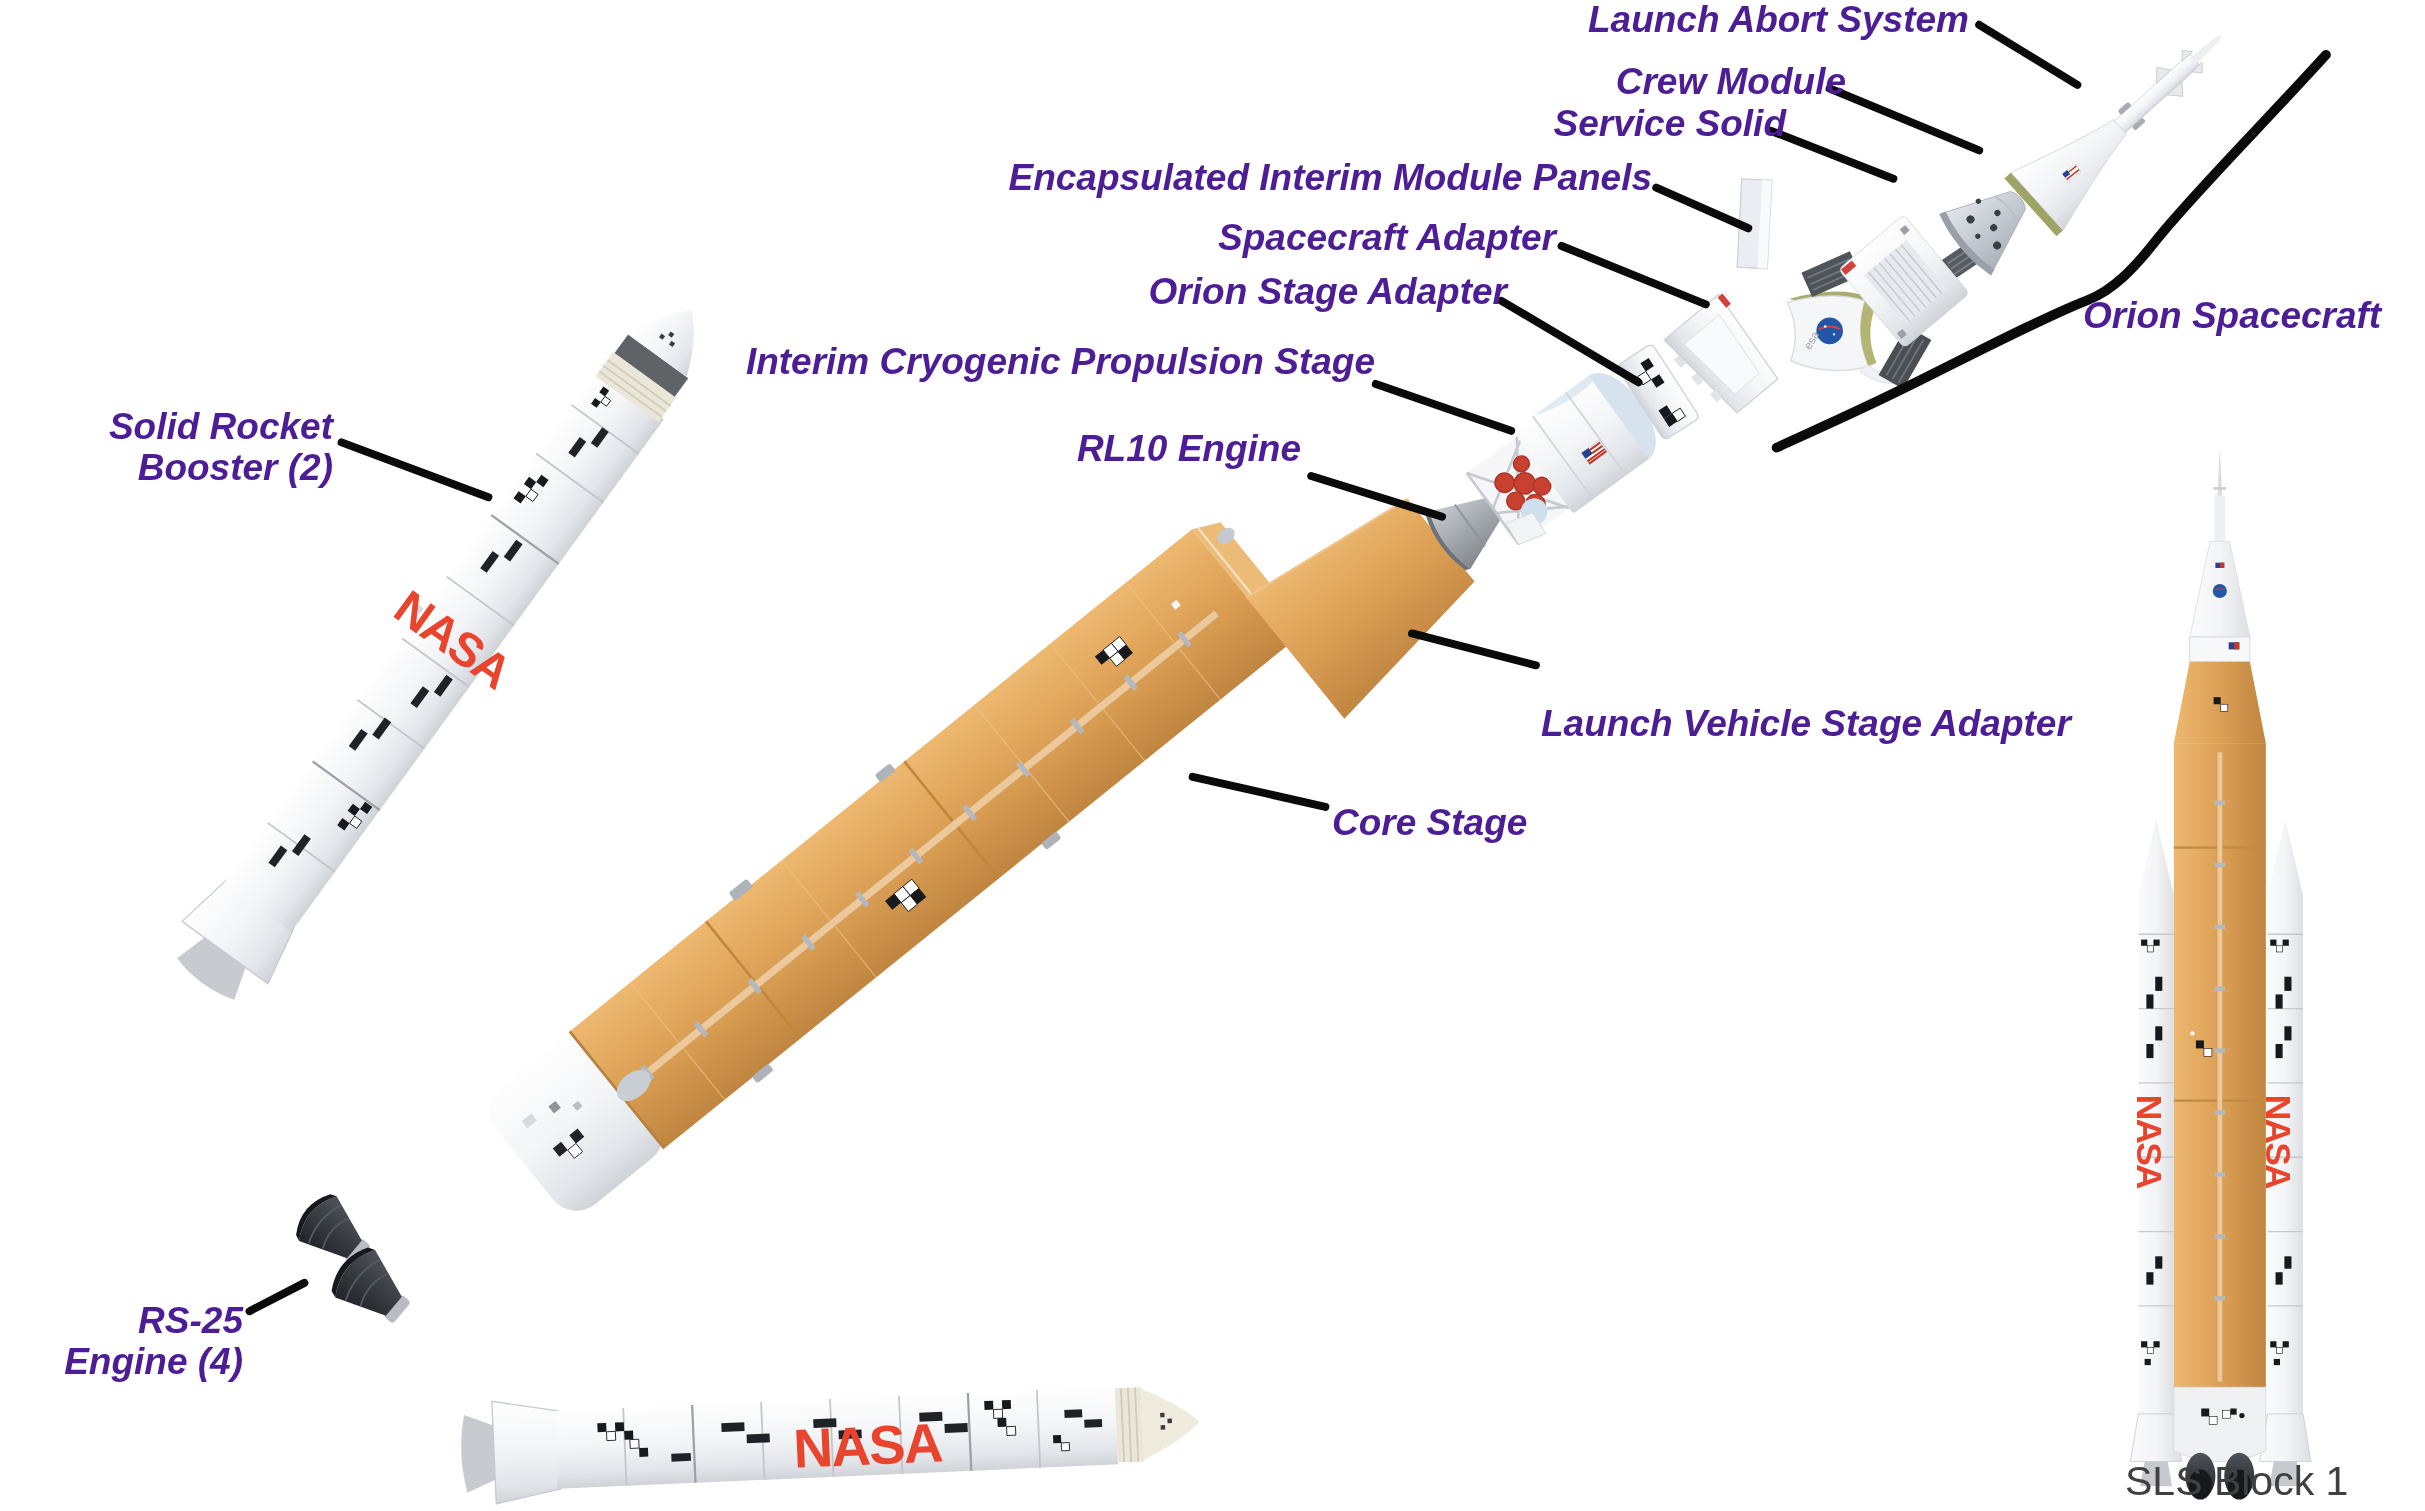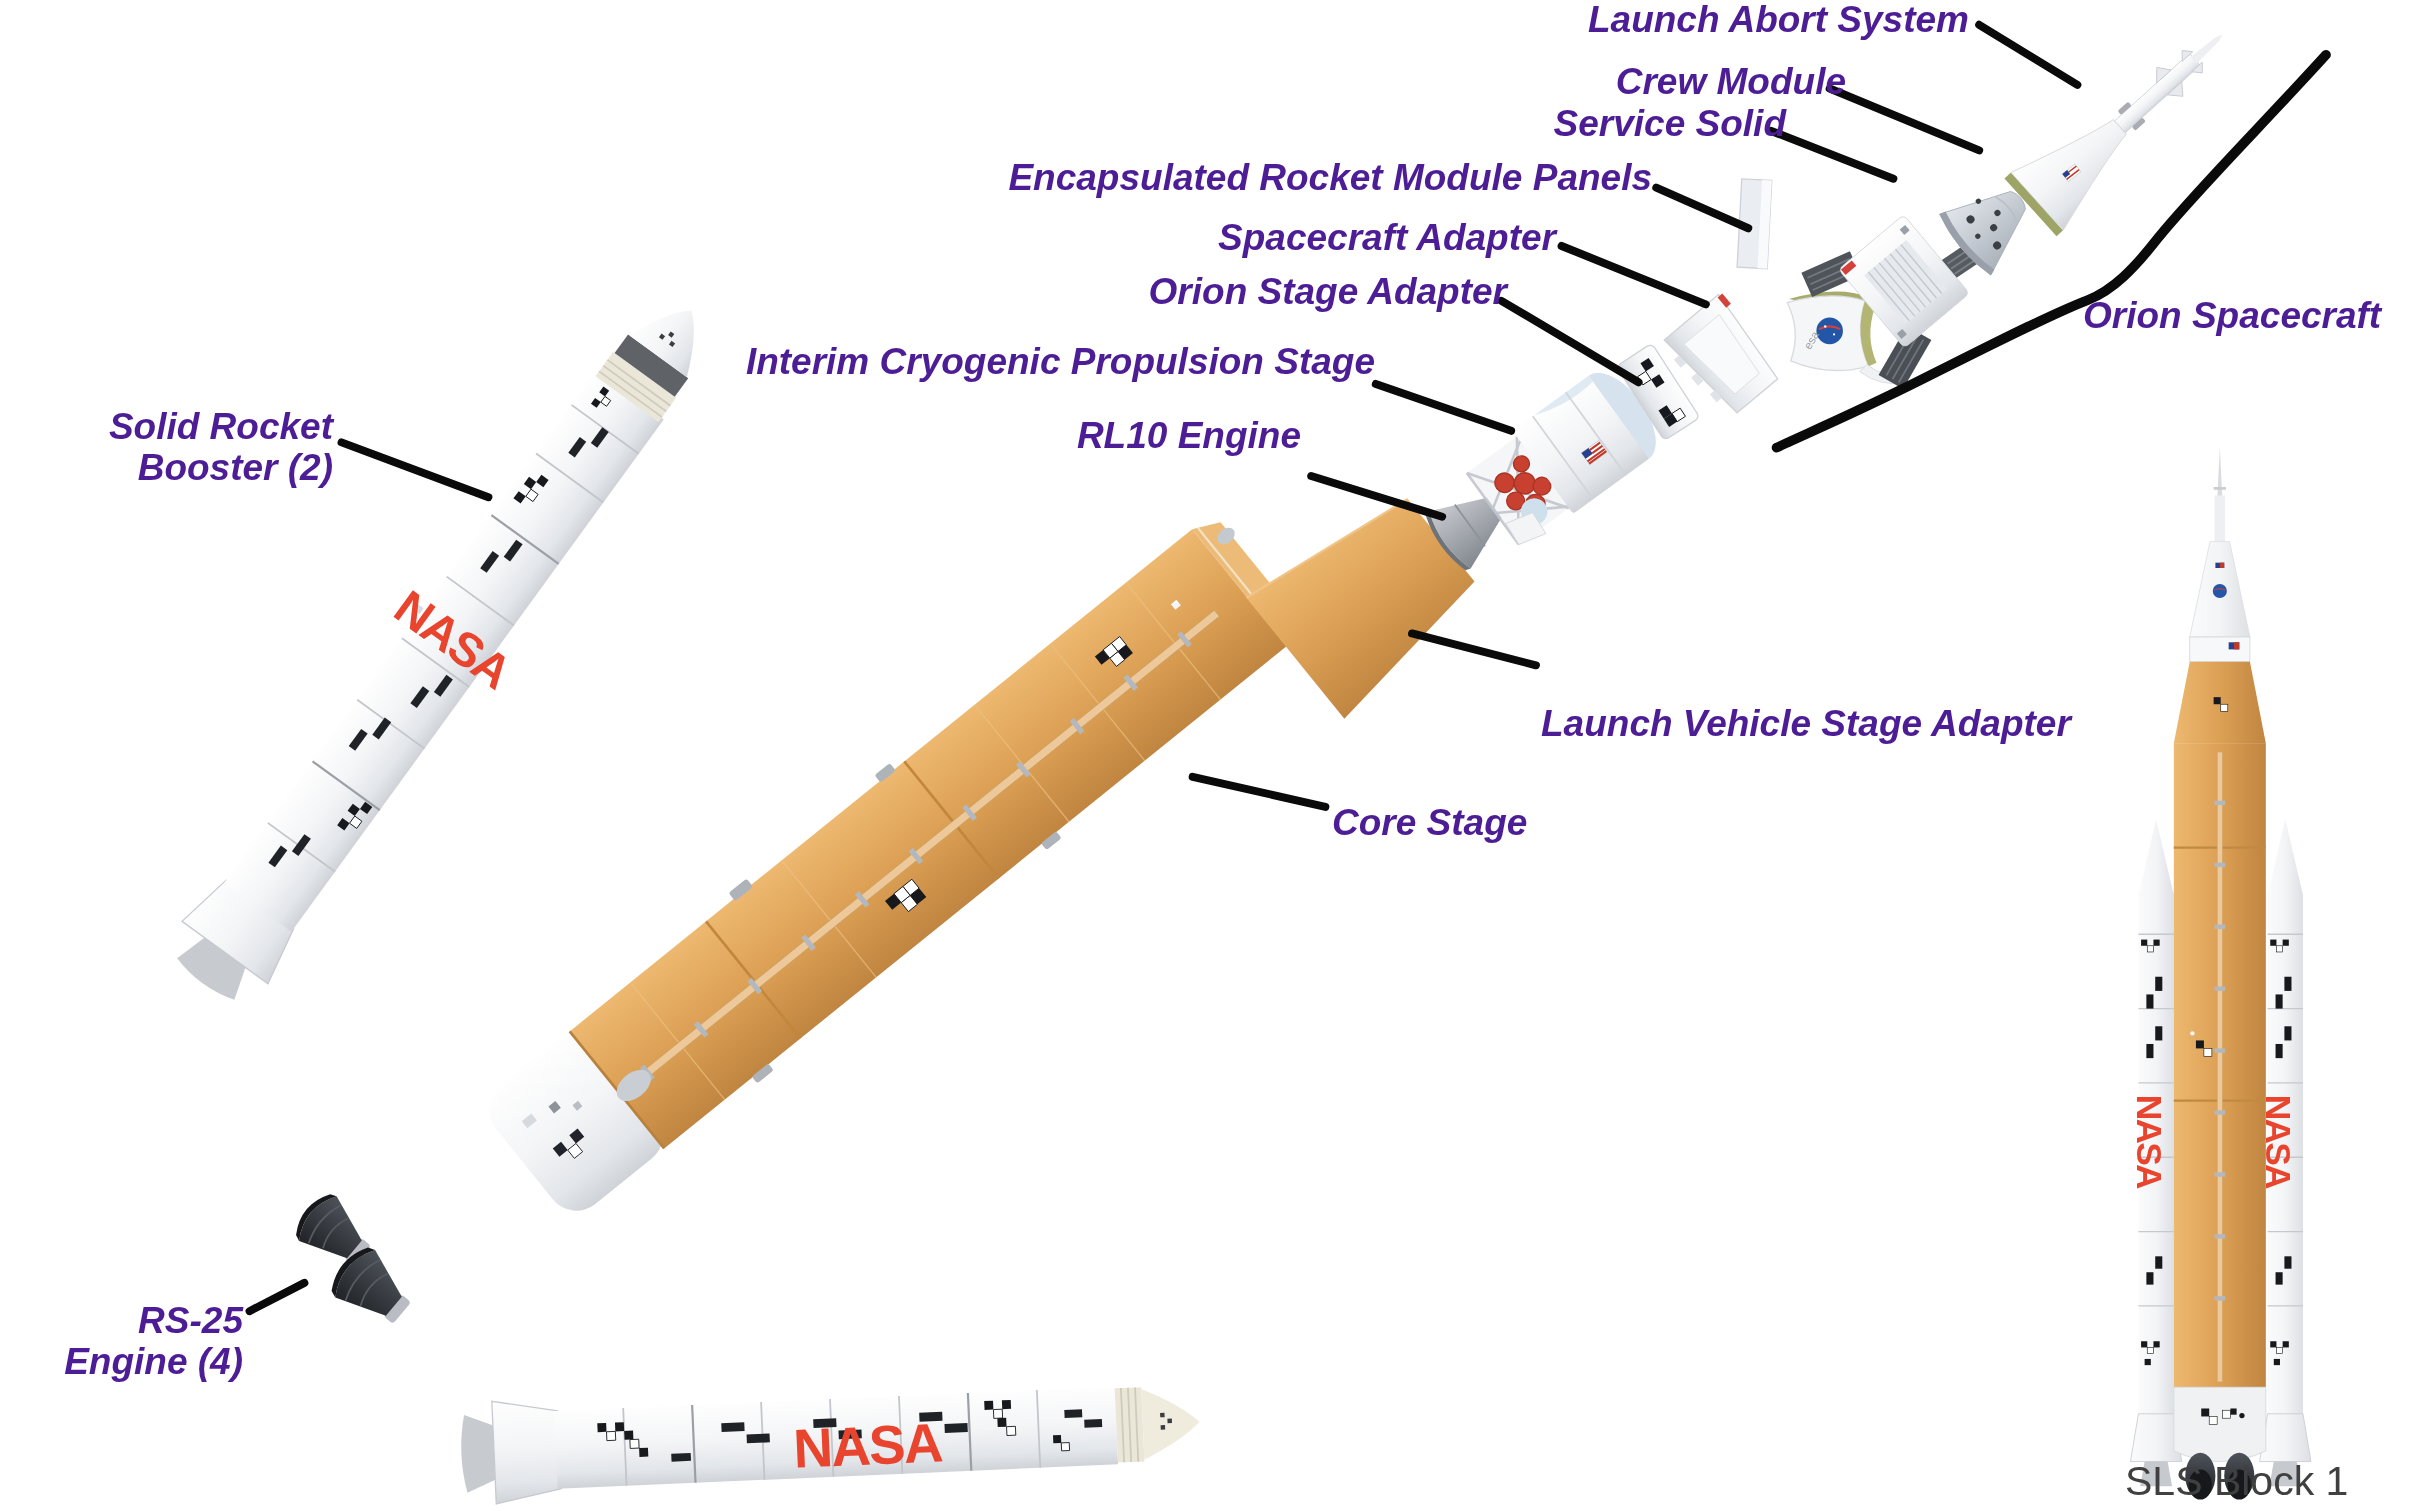--- a/index.html
+++ b/index.html
@@ -545,25 +545,25 @@
       <ellipse cx="2531" cy="1668" rx="17" ry="26" fill="url(#gDark)"></ellipse>
       <ellipse cx="2487" cy="1678" rx="13" ry="17" fill="#16181B"></ellipse>
       <ellipse cx="2531" cy="1678" rx="13" ry="17" fill="#16181B"></ellipse>
     </g>
   </g>
 </svg>
 
 <div class="lbl r" style="right:457px;top:0px;">Launch Abort System</div>
 <div class="lbl r" style="right:580px;top:62px;margin-left:14px;">Crew Module</div>
 <div class="lbl r" style="right:640px;top:104px;">Service Solid</div>
-<div class="lbl r" style="right:774px;top:158px;">Encapsulated Rocket Module Panels</div>
+<div class="lbl r" style="right:774px;top:158px;">Encapsulated Interim Module Panels</div>
 <div class="lbl r" style="right:870px;top:218px;">Spacecraft Adapter</div>
 <div class="lbl r" style="right:919px;top:272px;">Orion Stage Adapter</div>
 <div class="lbl r" style="right:1051px;top:342px;">Interim Cryogenic Propulsion Stage</div>
-<div class="lbl r" style="right:1125px;top:416px;margin-left:34px;">RL10 Engine</div>
+<div class="lbl r" style="right:1125px;top:429px;margin-left:34px;">RL10 Engine</div>
 <div class="lbl" style="left:2083px;top:296px;">Orion Spacecraft</div>
 <div class="lbl r" style="right:2093px;top:407px;">
   <div>Solid Rocket</div>
   <div>Booster (2)</div>
 </div>
 <div class="lbl" style="left:1541px;top:668px;margin-top:36px;">Launch Vehicle Stage Adapter</div>
 <div class="lbl" style="left:1332px;top:803px;">Core Stage</div>
 <div class="lbl r" style="right:2183px;top:1301px;">
   <div>RS-25</div>
   <div>Engine (4)</div>

